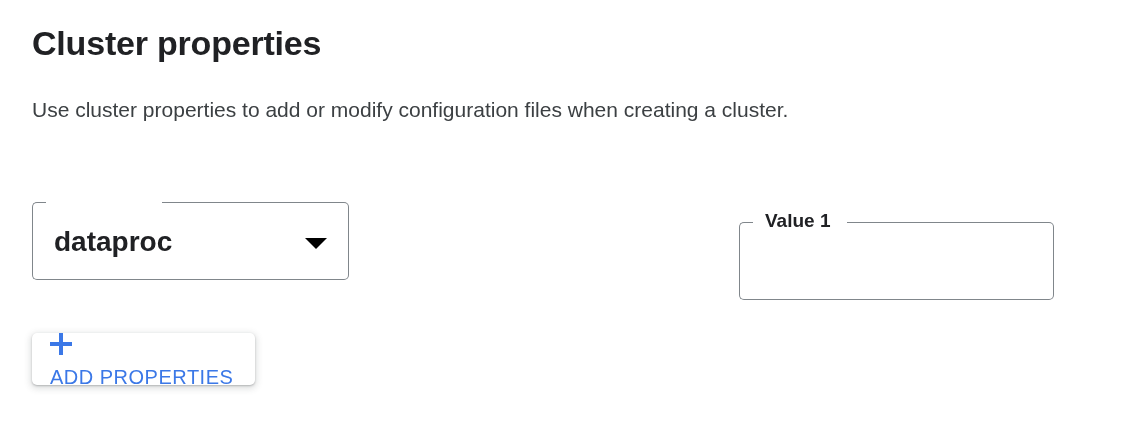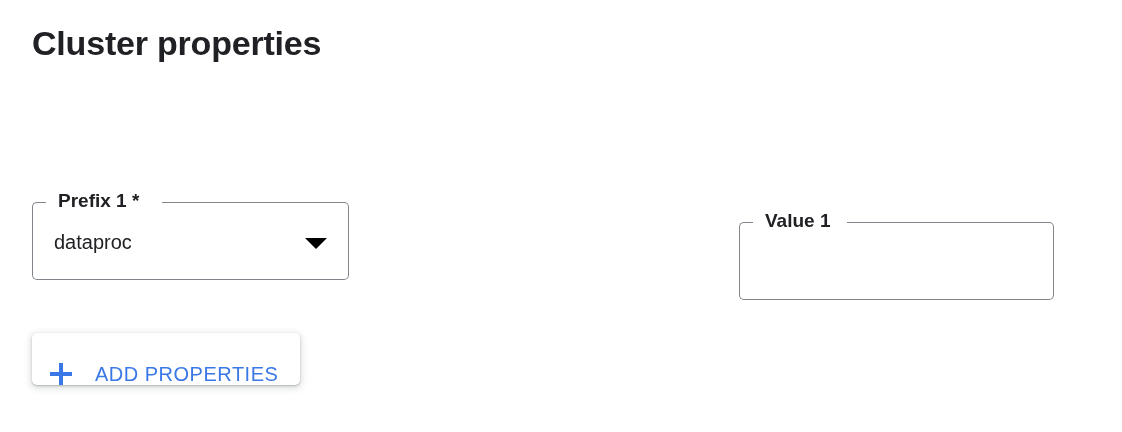--- a/index.html
+++ b/index.html
@@ -106,23 +106,23 @@
     white-space: nowrap;
     padding: 0 4px;
     left: 22px;
   }
 
   .field-value {
     position: absolute;
     left: 22px;
     right: 20px;
     top: 36px;
-    font-size: 20px;
+    font-size: 28px;
     line-height: 32px;
-    font-weight: 400;
+    font-weight: 700;
     color: #202124;
     white-space: nowrap;
     overflow: hidden;
   }
   .field-value.has-arrow {
     right: 52px;
   }
 
   .dropdown-arrow {
     position: absolute;
@@ -136,28 +136,29 @@
   }
 
   
   .add-button {
     position: absolute;
     left: 32px;
     top: 333px;
     height: 52px;
     padding: 0 22px 0 18px;
     display: inline-flex;
-    align-items: flex-end;
-    gap: 23px;
+    align-items: flex-start;
+    gap: 11px;
     background: #ffffff;
     border: none;
     border-radius: 5px;
     box-shadow: 0 1px 2px 0 rgba(60,64,67,0.30), 0 2px 6px 2px rgba(60,64,67,0.15);
     cursor: pointer;
     font-family: "Liberation Sans", sans-serif;
+    flex-direction: column;
   }
   .add-button-icon {
     position: relative;
     width: 22px;
     height: 22px;
     flex: 0 0 auto;
   }
   .add-button-icon::before,
   .add-button-icon::after {
     content: "";
@@ -185,30 +186,30 @@
     white-space: nowrap;
   }
 </style>
 </head>
 <body>
 
 <div class="page">
 
   <div class="page-title">Cluster properties</div>
 
+  <div class="page-subtitle">Use cluster properties to add or modify configuration files when creating a cluster.</div>
 
   <div class="form-row">
 
     <div class="field" style="left:32px; width:317px;">
       <div class="field-outline">
         <div class="outline-leading"></div>
         <div class="outline-notch" style="width:116px;"></div>
         <div class="outline-trailing"></div>
       </div>
-      <div class="field-label">Prefix 1 *</div>
       <div class="field-value has-arrow">dataproc</div>
       <div class="dropdown-arrow"></div>
     </div>
 
 
     <div class="field" style="left:739px; width:315px;margin-top:20px;">
       <div class="field-outline">
         <div class="outline-leading"></div>
         <div class="outline-notch" style="width:94px;"></div>
         <div class="outline-trailing"></div>

